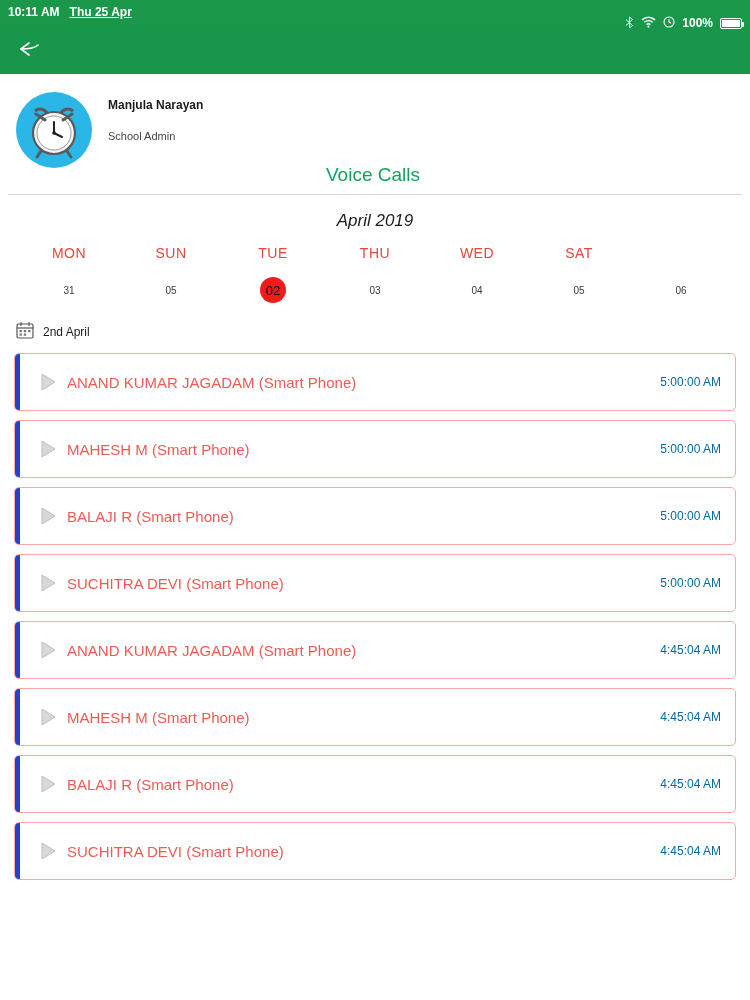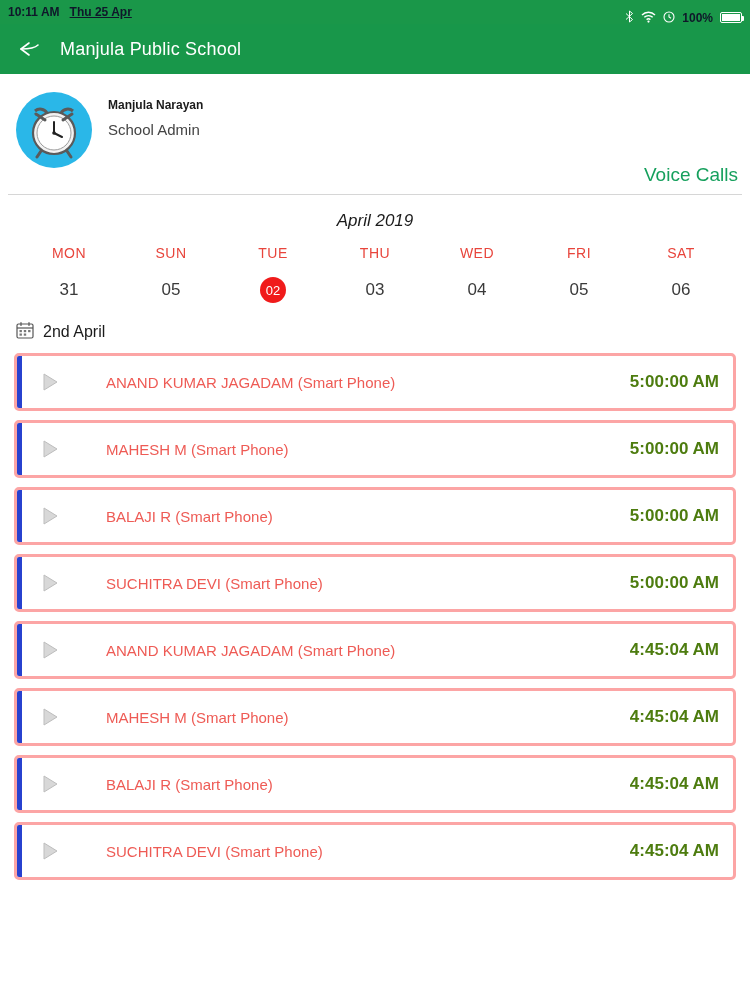--- a/index.html
+++ b/index.html
@@ -8,23 +8,22 @@
     height: 1000px;
     background: #ffffff;
     font-family: "Liberation Sans", sans-serif;
     overflow: hidden;
   }
 
   
   .status-bar {
     height: 22px;
     background: #1a9749;
-    color: #0f172a;
-    display: flex;
-    align-items: center;
+    color: #ffffff;
+    display: flex;
     padding: 12px 8px;
     font-size: 12px;
     font-weight: bold;
   }
   .status-left { display: flex; align-items: center; gap: 10px; }
   .status-right { margin-left: auto; display: flex; align-items: center; gap: 7px; margin-top: 11px; }
   .status-time { letter-spacing: 0; }
   .status-date { font-weight: bold; text-decoration: underline; }
   .icon-mini { display: inline-block; line-height: 1; font-size: 12px; }
   .battery-pct { font-size: 12px; font-weight: bold; }
@@ -70,25 +69,25 @@
     width: 76px; height: 76px;
     border-radius: 50%;
     background: #2ab7e8;
     display: flex; align-items: center; justify-content: center;
     flex: 0 0 auto;
     margin-right: 16px;
     overflow: hidden;
   }
   .profile-text { padding-top: 6px; }
   .profile-name { font-size: 12px; font-weight: bold; color: #1b1b1b; }
-  .profile-role { font-size: 15px; color: #444; margin-top: 9px; }
+  .profile-role { font-size: 11px; color: #444; margin-top: 18px; }
 
   .voice-calls-row {
     padding: 0 12px 8px 8px;
-    text-align: right;
+    text-align: center;
     margin-top: -4px;
   }
   .voice-calls {
     color: #16a05d;
     font-size: 19px;
   }
 
   .divider { height: 1px; background: #d6d6d6; margin: 0 8px; }
 
   
@@ -109,56 +108,55 @@
     font-size: 14px;
     color: #e8453c;
     padding-bottom: 16px;
     letter-spacing: .5px;
   }
   .cal-daycell {
     display: flex; align-items: center; justify-content: center;
     height: 26px;
   }
   .cal-day {
-    font-size: 17px;
+    font-size: 10px;
     color: #3a3a3a;
   }
   .cal-day.selected {
     background: #f01b1b;
-    color: #ffffff;
+    color: #000000;
     width: 26px; height: 26px;
     border-radius: 50%;
     display: flex; align-items: center; justify-content: center;
     font-size: 13px;
   }
 
   
   .date-header {
     display: flex;
     align-items: center;
     padding: 18px 16px 10px 16px;
     gap: 9px;
   }
-  .date-header-label { font-size: 16px; color: #1b1b1b; }
+  .date-header-label { font-size: 12px; color: #1b1b1b; }
 
   
   .call-list { padding: 0 14px; }
   .call-item {
     position: relative;
     height: 58px;
     margin-bottom: 9px;
-    border: 3px solid #fca5a5;
+    border: 1px solid #fca5a5;
     border-radius: 5px;
     background: #ffffff;
     display: flex;
     align-items: center;
     padding-left: 22px;
     padding-right: 14px;
     overflow: hidden;
-    gap: 37px;
   }
   .call-item:before {
     content: "";
     position: absolute;
     left: 0; top: 0; bottom: 0;
     width: 5px;
     background: #2741cf;
   }
   .play-icon {
     width: 22px; height: 22px;
@@ -168,25 +166,24 @@
   }
   .call-name {
     font-size: 15px;
     color: #ee5b55;
     white-space: nowrap;
     overflow: hidden;
     text-overflow: ellipsis;
   }
   .call-time {
     margin-left: auto;
-    font-size: 17px;
-    color: #4d7c0f;
+    font-size: 12px;
+    color: #0369a1;
     padding-left: 10px;
     white-space: nowrap;
-    font-weight: bold;
   }
 </style>
 </head>
 <body>
 
 <div class="status-bar">
   <div class="status-left">
     <span class="status-time">10:11 AM</span>
     <span class="status-date">Thu 25 Apr</span>
   </div>
@@ -217,21 +214,20 @@
   </div>
 </div>
 
 <div class="app-bar">
   <div class="back-arrow">
     <svg width="26" height="20" viewBox="0 0 26 20">
       <path d="M11 4 L3 10 L11 16" fill="none" stroke="#ffffff" stroke-width="1.6" stroke-linecap="round" stroke-linejoin="round"></path>
       <path d="M3 10 C9 10 16 10 20 6" fill="none" stroke="#ffffff" stroke-width="1.6" stroke-linecap="round"></path>
     </svg>
   </div>
-  <div class="app-title">Manjula Public School</div>
 </div>
 
 <div class="profile">
   <div class="avatar">
     <svg width="62" height="62" viewBox="0 0 62 62">
       <circle cx="31" cy="34" r="21" fill="#f2f2f2" stroke="#5a5a5a" stroke-width="2.2"></circle>
       <circle cx="31" cy="34" r="17" fill="#ffffff" stroke="#9a9a9a" stroke-width="1"></circle>
       <path d="M13 15 L22 21" stroke="#5a5a5a" stroke-width="3" stroke-linecap="round"></path>
       <path d="M49 15 L40 21" stroke="#5a5a5a" stroke-width="3" stroke-linecap="round"></path>
       <path d="M12 12 A8 8 0 0 1 24 14" fill="none" stroke="#5a5a5a" stroke-width="3"></path>
@@ -256,21 +252,20 @@
 <div class="divider"></div>
 
 <div>
   <div class="cal-month">April 2019</div>
   <div class="cal-grid">
     <div class="cal-dow">MON</div>
     <div class="cal-dow">SUN</div>
     <div class="cal-dow">TUE</div>
     <div class="cal-dow">THU</div>
     <div class="cal-dow">WED</div>
-    <div class="cal-dow">FRI</div>
     <div class="cal-dow">SAT</div>
   </div>
   <div class="cal-grid">
     <div class="cal-daycell">
         <span class="cal-day">31</span>
       </div>
     <div class="cal-daycell">
         <span class="cal-day">05</span>
       </div>
     <div class="cal-daycell">

